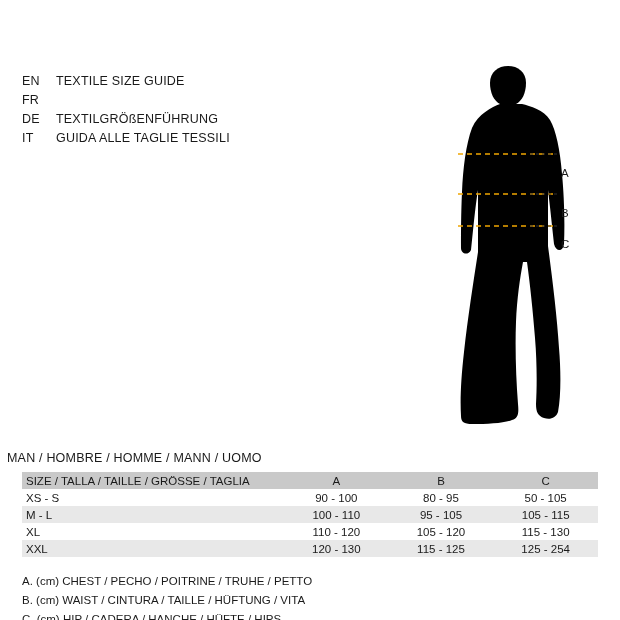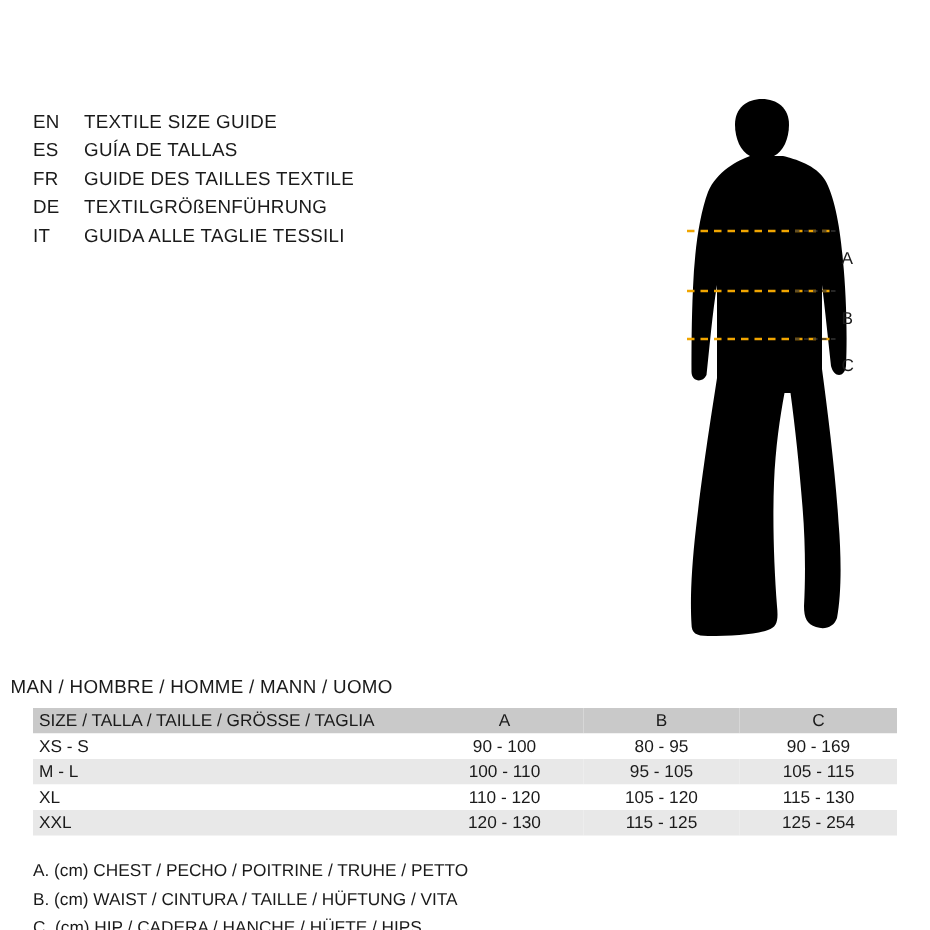--- a/index.html
+++ b/index.html
@@ -120,26 +120,21 @@
 <body>
 
 <div class="page">
 
   <div class="lang-block">
     <div class="lang-row">
       <span class="lang-code">EN</span>
       <span class="lang-name">TEXTILE SIZE GUIDE</span>
     </div>
     <div class="lang-row">
-      <span class="lang-code">ES</span>
-      <span class="lang-name">GUÍA DE TALLAS</span>
-    </div>
-    <div class="lang-row">
       <span class="lang-code">FR</span>
-      <span class="lang-name">GUIDE DES TAILLES TEXTILE</span>
     </div>
     <div class="lang-row">
       <span class="lang-code">DE</span>
       <span class="lang-name">TEXTILGRÖßENFÜHRUNG</span>
     </div>
     <div class="lang-row">
       <span class="lang-code">IT</span>
       <span class="lang-name">GUIDA ALLE TAGLIE TESSILI</span>
     </div>
   </div>
@@ -202,21 +197,21 @@
         <th>A</th>
         <th>B</th>
         <th>C</th>
       </tr>
     </thead>
     <tbody>
       <tr class="row-odd">
         <td class="lbl">XS - S</td>
         <td>90 - 100</td>
         <td>80 - 95</td>
-        <td>90 - 169</td>
+        <td>50 - 105</td>
       </tr>
       <tr class="row-even">
         <td class="lbl">M - L</td>
         <td>100 - 110</td>
         <td>95 - 105</td>
         <td>105 - 115</td>
       </tr>
       <tr class="row-odd">
         <td class="lbl">XL</td>
         <td>110 - 120</td>

